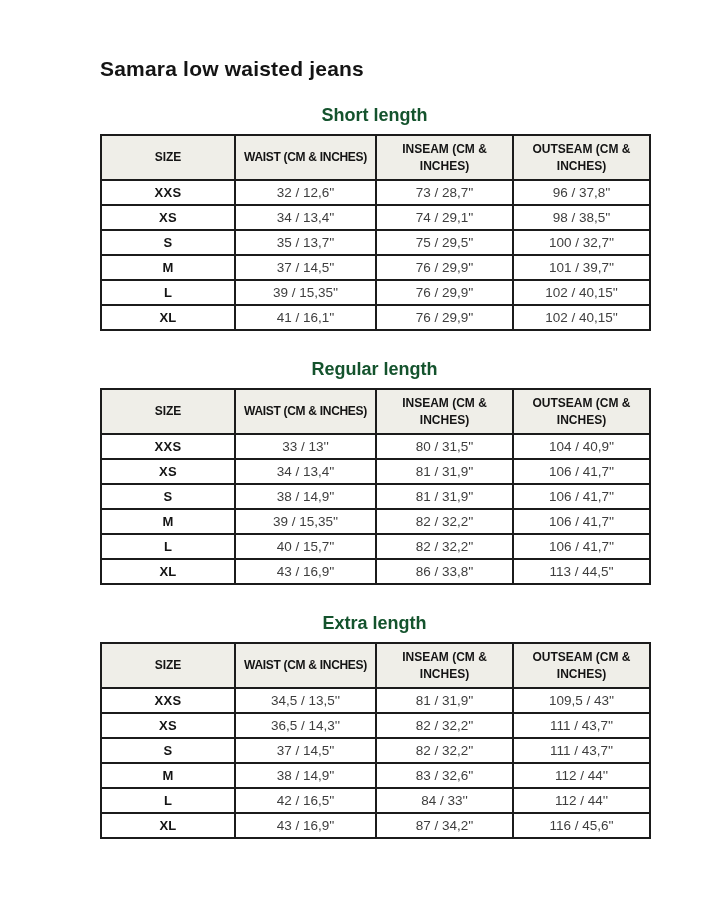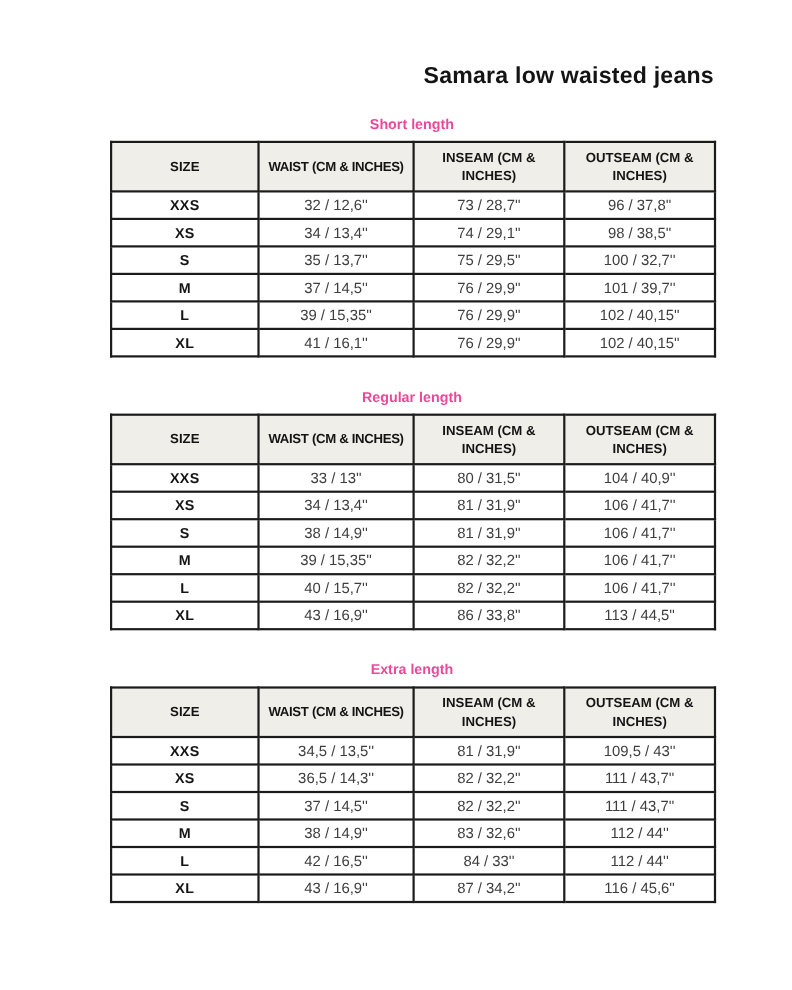--- a/index.html
+++ b/index.html
@@ -12,31 +12,31 @@
     overflow: hidden;
   }
   .page {
     width: 549px;
     margin-left: 100px;
     padding-top: 57px;
   }
   h1.title {
     font-size: 21px;
     font-weight: bold;
-    text-align: right;
+    text-align: left;
     margin: 0;
     letter-spacing: 0.2px;
     color: #141414;
   }
   h2.section-heading {
-    font-size: 13px;
+    font-size: 18px;
     font-weight: bold;
     text-align: center;
     margin: 24px 0 8px 0;
-    color: #ec4899;
+    color: #14532d;
   }
   section.size-section + section.size-section h2.section-heading {
     margin-top: 28px;
   }
   table.size-table {
     border-collapse: collapse;
     table-layout: fixed;
     width: 549px;
   }
   col.c-size   { width: 134px; }

